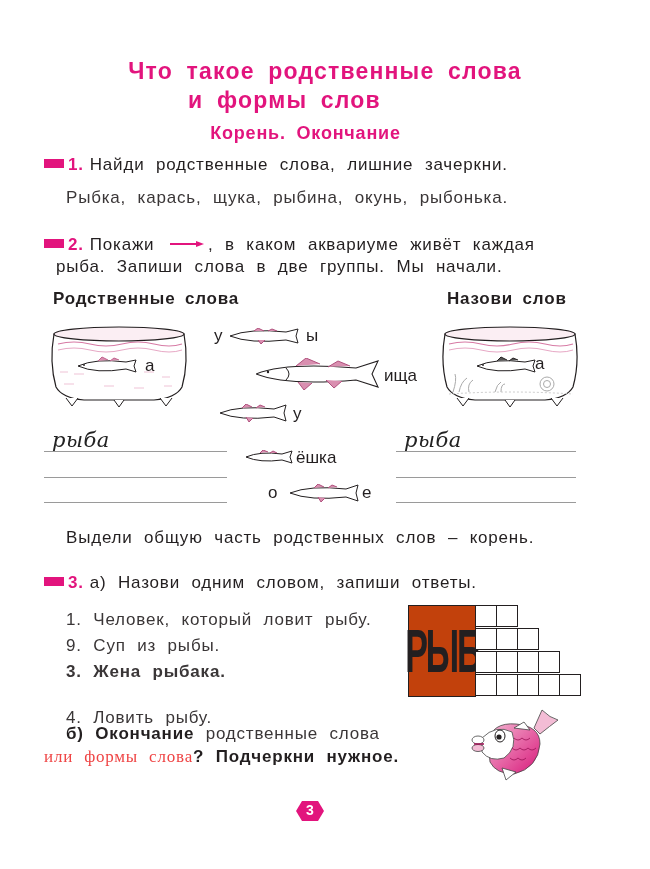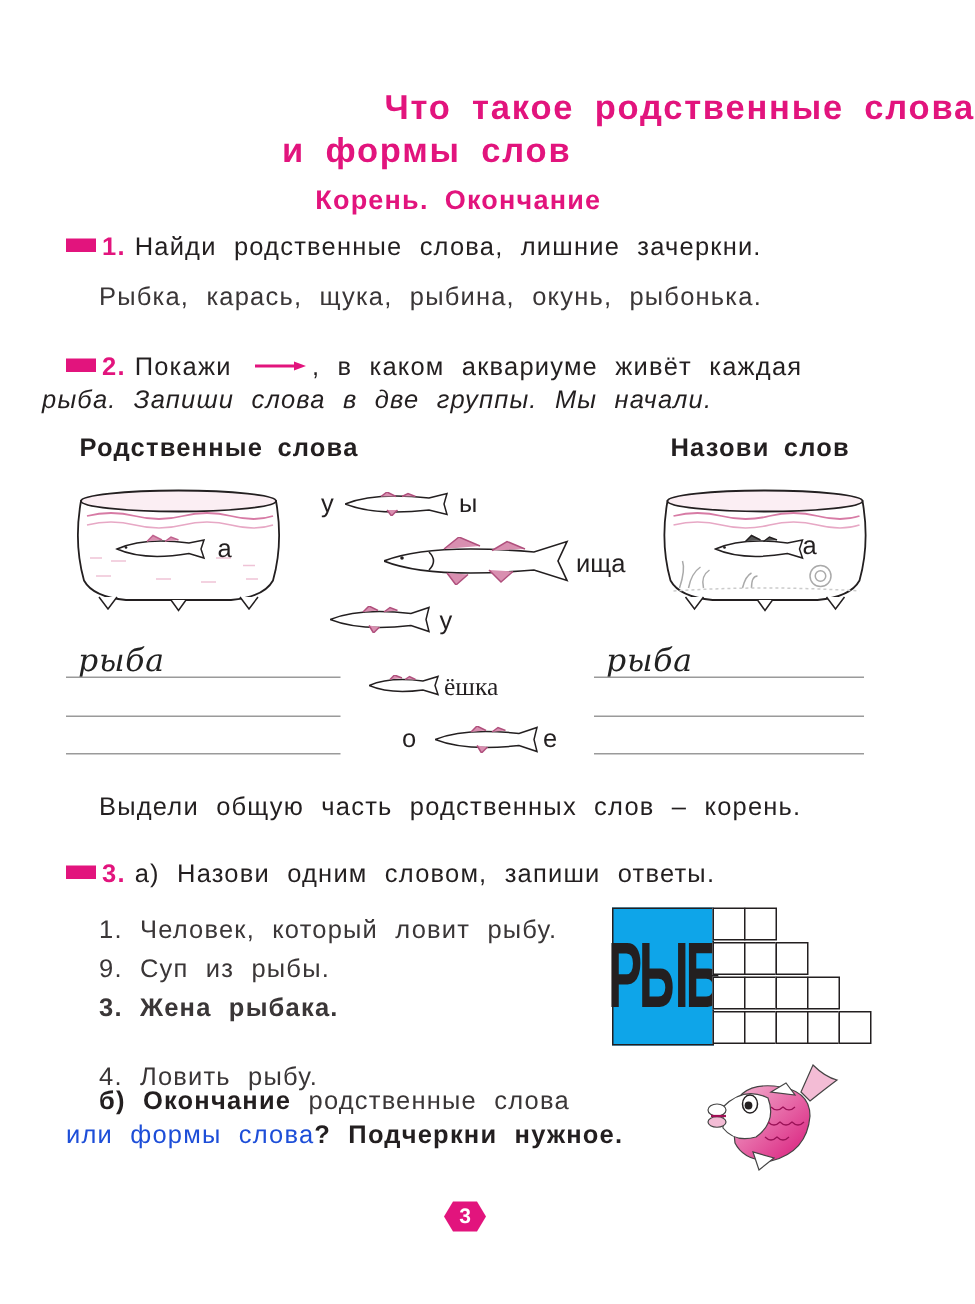--- a/index.html
+++ b/index.html
@@ -12,48 +12,48 @@
     .marker { display: inline-block; width: 20px; height: 9px; background: #e2147d; margin-right: 4px; vertical-align: 2px; }
     .num { font-weight: bold; color: #e2147d; margin-right: 6px; }
     .body-text { font-size: 17px; letter-spacing: 0.8px; word-spacing: 6px; white-space: nowrap; color: #3a3637; }
     .bold { font-weight: bold; }
     .col-head { font-weight: bold; font-size: 17px; letter-spacing: 0.8px; word-spacing: 4px; }
     .line { position: absolute; height: 1px; background: #9a9a9a; }
     .script { font-family: "DejaVu Serif", serif; font-style: italic; font-size: 21px; color: #222; letter-spacing: 0.5px; }
     .suffix { font-size: 17px; color: #231f20; }
     .list-item { font-size: 17px; letter-spacing: 0.8px; word-spacing: 6px; color: #3a3637; white-space: nowrap; }
     .grid-cell { position: absolute; width: 22px; height: 22px; border: 1.5px solid #231f20; background: #fff; }
-    .ryb-block { position: absolute; border: 1.5px solid #231f20; background: #0ea5e9; display: flex; align-items: center; justify-content: center; }
+    .ryb-block { position: absolute; border: 1.5px solid #231f20; background: #c2410c; display: flex; align-items: center; justify-content: center; }
     .ryb-text { font-family: "Liberation Sans", sans-serif; font-weight: bold; font-size: 62px; transform: scaleX(0.55); letter-spacing: -4px; color: #231f20; line-height: 1; }
     .page-num { position: absolute; left: 296px; top: 800px; width: 28px; height: 22px; }
     .page-num svg { position: absolute; left: 0; top: 0; }
     .page-num span { position: absolute; left: 0; top: 2px; width: 28px; text-align: center; color: #fff; font-weight: bold; font-size: 14px; }
   </style>
 </head>
 <body>
 
-<div class="abs title" style="left:0; top:58px; width:650px;text-align:right;">Что такое родственные слова</div>
+<div class="abs title" style="left:0; top:58px; width:650px;">Что такое родственные слова</div>
 <div class="abs title" style="left:0; top:87px; width:569px;">и формы слов</div>
 <div class="abs subtitle" style="left:0; top:123px; width:611px;">Корень. Окончание</div>
 
 <div class="abs task" style="left:44px; top:155px;">
   <span class="marker"></span><span class="num">1.</span><span>Найди родственные слова, лишние зачеркни.</span>
 </div>
 <div class="abs body-text" style="left:66px; top:188px;">Рыбка, карась, щука, рыбина, окунь, рыбонька.</div>
 
 <div class="abs task" style="left:44px; top:234px;">
   <span class="marker"></span><span class="num">2.</span><span>Покажи</span>
   <span style="display:inline-block; width:38px; height:10px; vertical-align:1px; margin:0 2px;">
     <svg width="38" height="10" viewBox="0 0 38 10">
         <line x1="2" y1="5" x2="32" y2="5" stroke="#e2147d" stroke-width="2"></line>
         <path d="M28 2 L36 5 L28 8 Z" fill="#e2147d"></path>
       </svg>
   </span><span>, в каком аквариуме живёт каждая</span>
 </div>
-<div class="abs task" style="left:28px; top:257px;font-style:italic;">рыба. Запиши слова в две группы. Мы начали.</div>
+<div class="abs task" style="left:56px; top:257px;">рыба. Запиши слова в две группы. Мы начали.</div>
 
 <div class="abs col-head" style="left:53px; top:289px;">Родственные слова</div>
 <div class="abs col-head" style="left:447px; top:289px;">Назови слов</div>
 
 <div class="abs" style="left:44px; top:322px; width:150px; height:88px;">
   <svg width="150" height="88" viewBox="0 0 150 88">
     <path d="M10 12 Q5 40 12 65 Q18 76 40 78 L110 78 Q132 76 138 65 Q145 40 140 12 Z" fill="#fff" stroke="#231f20" stroke-width="1.2"></path>
     <ellipse cx="75" cy="12" rx="65" ry="7" fill="#fbeef3" stroke="#231f20" stroke-width="1.2"></ellipse>
     <path d="M14 22 Q30 18 46 22 T78 22 T110 22 T138 22" stroke="#d77ba5" fill="none" stroke-width="1.2"></path>
     <path d="M14 28 Q30 24 46 28 T78 28 T110 28 T138 28" stroke="#e7a8c5" fill="none" stroke-width="1"></path>
@@ -113,21 +113,21 @@
     <path d="M22 4 l4 -4 l6 3 M36 4 l4 -3 l5 2 M26 13 l3 5 l4 -4" stroke="#b0507d" fill="#d98fb0" stroke-width="1"></path>
   </svg>
   <span class="abs suffix" style="left:73px; top:0;">у</span>
 </div>
 
 <div class="abs" style="left:246px; top:448px; width:110px; height:20px;">
   <svg class="abs" style="left:0; top:2px;" width="48" height="14" viewBox="0 0 48 14">
     <path d="M0 7 Q14 1 36 4 L46 1 L44 7 L46 13 L36 10 Q14 13 0 7 Z" fill="#fff" stroke="#231f20" stroke-width="1"></path>
     <path d="M14 3 l3 -3 l5 2 M24 3 l3 -2 l4 2" stroke="#b0507d" fill="#d98fb0" stroke-width="1"></path>
   </svg>
-  <span class="abs suffix" style="left:50px; top:0;font-family:Liberation Serif, serif;">ёшка</span>
+  <span class="abs suffix" style="left:50px; top:0;">ёшка</span>
 </div>
 
 <div class="abs" style="left:268px; top:483px; width:120px; height:20px;">
   <span class="abs suffix" style="left:0; top:0;">о</span>
   <svg class="abs" style="left:22px; top:1px;" width="72" height="18" viewBox="0 0 72 18">
     <path d="M0 9 Q20 1 56 5 L68 1 L66 9 L68 17 L56 13 Q20 17 0 9 Z" fill="#fff" stroke="#231f20" stroke-width="1"></path>
     <path d="M24 4 l4 -4 l6 3 M38 4 l4 -3 l5 2 M28 13 l3 5 l4 -4" stroke="#b0507d" fill="#d98fb0" stroke-width="1"></path>
   </svg>
   <span class="abs suffix" style="left:94px; top:0;">е</span>
 </div>
@@ -175,21 +175,21 @@
   <div class="grid-cell" style="left:109px; top:69px;"></div>
   <div class="grid-cell" style="left:130px; top:69px;"></div>
   <div class="grid-cell" style="left:151px; top:69px;"></div>
 </div>
 
 <div class="abs task" style="left:66px; top:724px;">
   <span class="bold">б) Окончание</span>
   <span style="color:#3a3637;">родственные слова</span>
 </div>
 <div class="abs task" style="left:44px; top:747px;">
-  <span style="color:#1d4ed8;">или формы слова</span><span class="bold">? Подчеркни нужное.</span>
+  <span style="color:#ef4444;font-family:Liberation Serif, serif;">или формы слова</span><span class="bold">? Подчеркни нужное.</span>
 </div>
 
 <div class="abs" style="left:468px; top:708px; width:96px; height:78px;">
   <svg width="96" height="78" viewBox="0 0 96 78">
     <defs>
       <linearGradient id="fg" x1="0" y1="0" x2="1" y2="1">
         <stop offset="0" stop-color="#f4b6d2"></stop>
         <stop offset="1" stop-color="#d8187a"></stop>
       </linearGradient>
     </defs>

